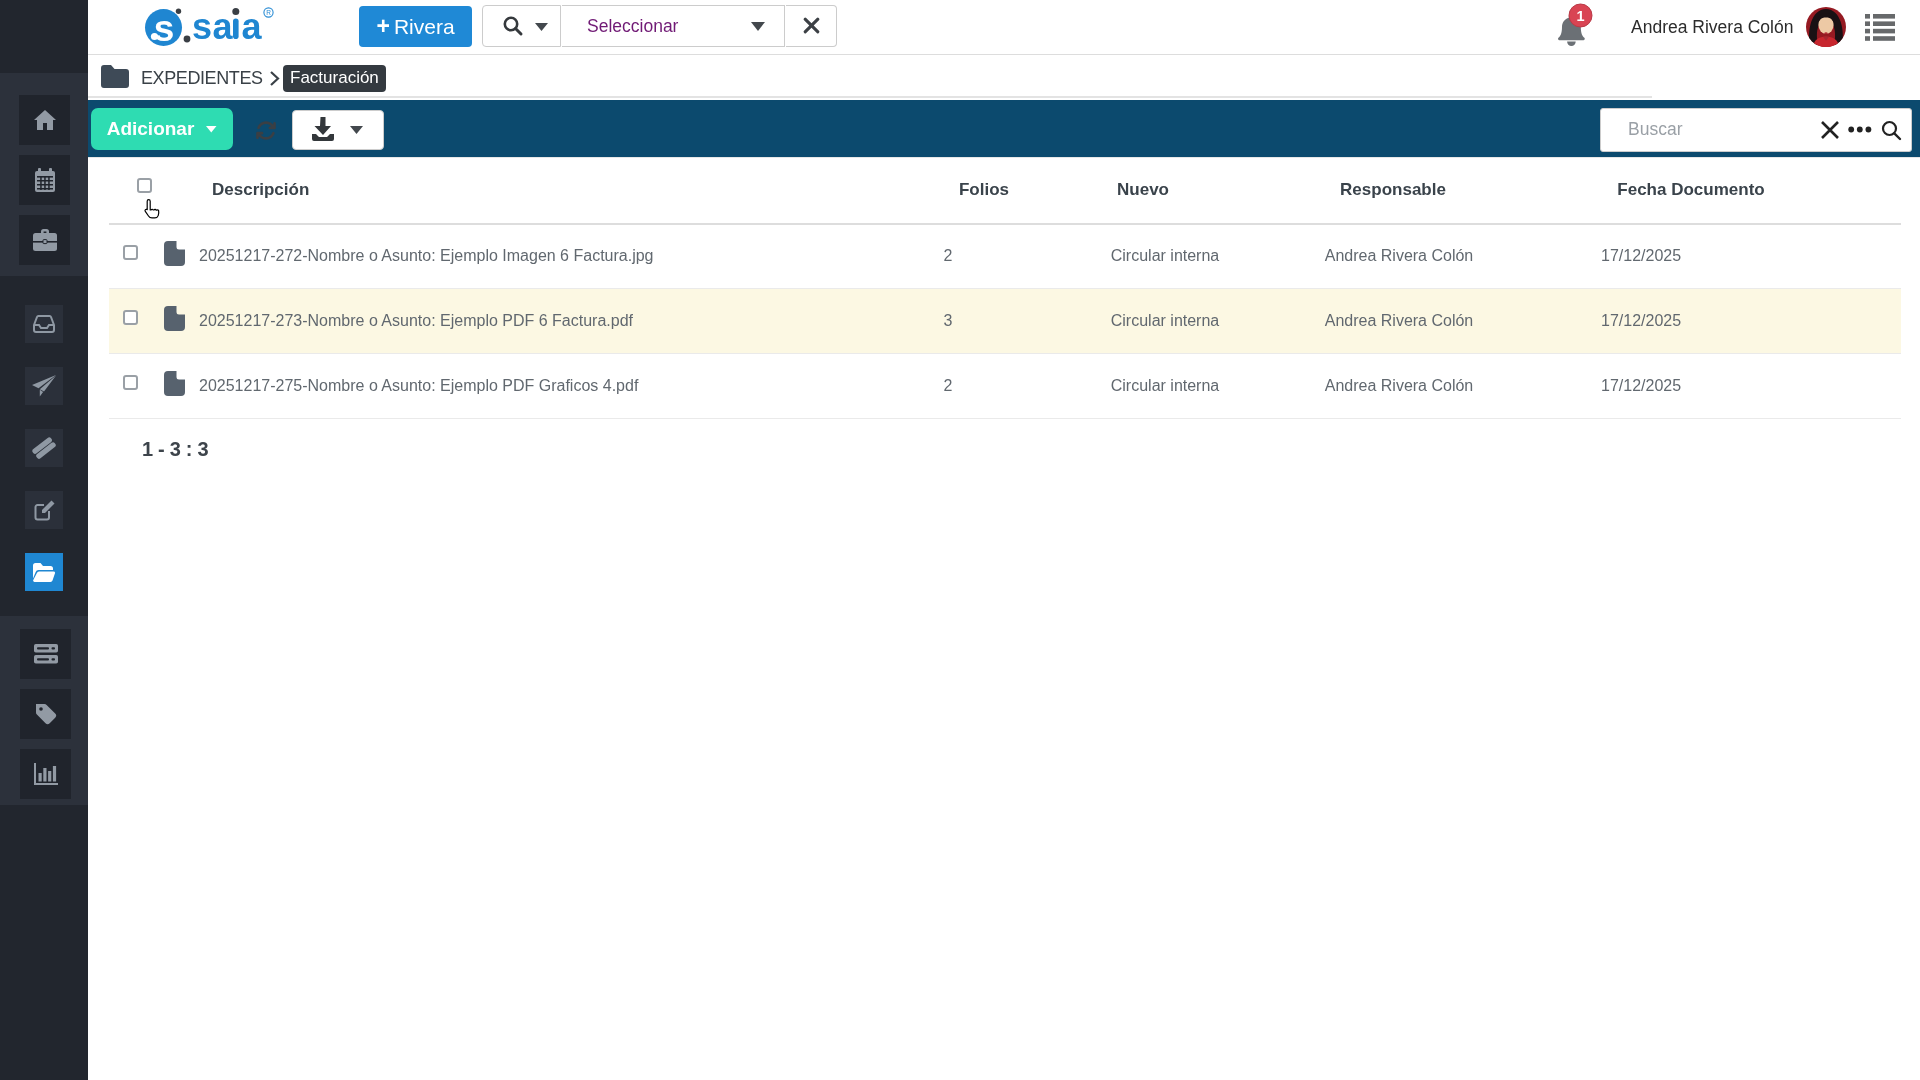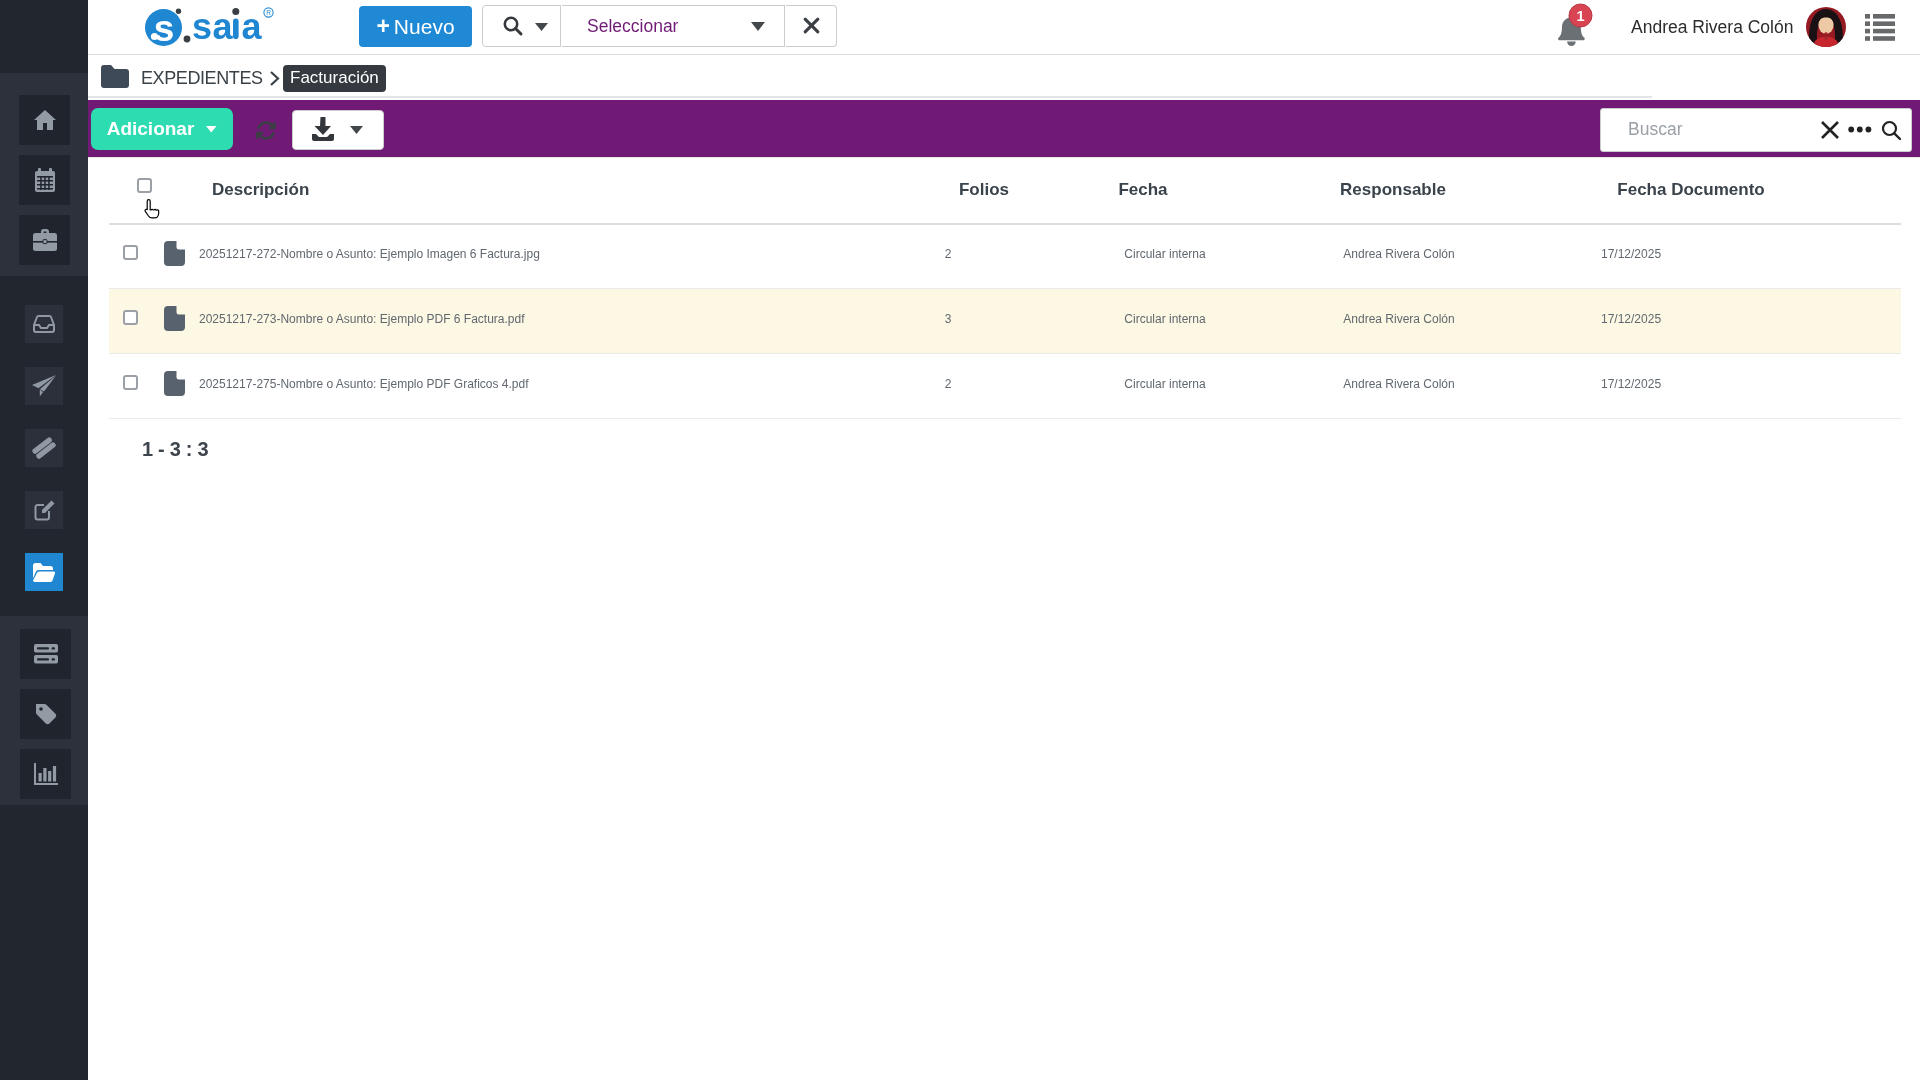--- a/index.html
+++ b/index.html
@@ -13,33 +13,33 @@
   .ibox.dark { background:#20242c; }
   .ibox.light { background:#2b303a; }
   .ibox.active { background:#1f87d2; }
   
   #header { position:absolute; left:88px; top:0; width:1832px; height:55px; background:#fff;
             border-bottom:1px solid #ddd; }
   
   #crumbrow { position:absolute; left:88px; top:56px; width:1564px; height:42px; background:#fff;
             border-bottom:2px solid #e3e3e3; }
   
-  #toolbar { position:absolute; left:88px; top:100px; width:1832px; height:58px; background:#701a75;
+  #toolbar { position:absolute; left:88px; top:100px; width:1832px; height:58px; background:#0c4a6e;
             border-bottom:1px solid #e7e7e7; }
   .btn-nuevo { position:absolute; left:271px; top:6px; width:113px; height:41px; background:#1f89d6;
     border-radius:4px; color:#fff; display:flex; align-items:center; justify-content:center; }
   .grp { position:absolute; background:#fff; border:1px solid #ccc; }
   .btn-adicionar { position:absolute; left:3px; top:8px; width:142px; height:42px; background:#2edcb2;
     border-radius:7px; color:#fff; font-weight:bold; font-size:19px; display:flex; align-items:center;
     justify-content:center; gap:12px; }
   
   #tablezone { position:absolute; left:88px; top:157px; width:1832px; }
   .hcell { position:absolute; font-weight:bold; font-size:17px; color:#3a434b; }
   .row { position:absolute; left:21px; width:1792px; height:64px; }
-  .rcell { position:absolute; font-size:12px; color:#61686f; white-space:nowrap; }
+  .rcell { position:absolute; font-size:16px; color:#61686f; white-space:nowrap; }
   .cb { position:absolute; width:15px; height:15px; border:2px solid #9aa0a6; border-radius:3px; background:#fff; }
 </style>
 </head>
 <body>
 <div id="sidebar">
   <div class="strip" style="top:73px;height:203px;"></div>
   <div class="strip" style="top:616px;height:189px;"></div>
 
   <div class="ibox dark" style="left:19px;top:95px;width:51px;height:50px;">
     <svg width="24" height="22" viewBox="0 0 24 22">
@@ -151,21 +151,21 @@
     <text x="48" y="33" font-family="Liberation Sans, sans-serif" font-size="36" font-weight="bold" fill="#1f86d1" letter-spacing="0.5">sa</text>
     <rect x="89" y="12.5" width="5.6" height="20.5" rx="2.8" fill="#1f86d1"></rect>
     <circle cx="91.8" cy="5.5" r="3.5" fill="#3a3f45"></circle>
     <text x="97.5" y="33" font-family="Liberation Sans, sans-serif" font-size="36" font-weight="bold" fill="#1f86d1">a</text>
     <circle cx="124.5" cy="6.5" r="4.6" fill="none" stroke="#2a8cd4" stroke-width="1.1"></circle>
     <text x="124.5" y="9" font-family="Liberation Sans, sans-serif" font-size="6.5" fill="#2a8cd4" text-anchor="middle">R</text>
   </svg>
 
   <div class="btn-nuevo">
       <span style="font-weight:bold;font-size:23px;margin-right:4px;">+</span>
-      <span style="font-size:21px;">Nuevo</span>
+      <span style="font-size:21px;">Rivera</span>
     </div>
 
   <div class="grp" style="left:394px;top:5px;width:79px;height:42px;border-radius:4px 0 0 4px;"></div>
   <div class="grp" style="left:474px;top:5px;width:223px;height:42px;border-left:none;"></div>
   <div class="grp" style="left:698px;top:5px;width:51px;height:42px;border-left:none;border-radius:0 4px 4px 0;"></div>
   <svg class="abs" style="left:414px;top:15px;" width="22" height="22" viewBox="0 0 22 22">
       <circle cx="9" cy="9" r="6.2" fill="none" stroke="#35393d" stroke-width="2.6"></circle>
       <line x1="13.5" y1="13.5" x2="19" y2="19" stroke="#35393d" stroke-width="3" stroke-linecap="round"></line>
     </svg>
   <svg class="abs" style="left:447px;top:23px;" width="14" height="9">
@@ -264,21 +264,21 @@
     </svg>
 </div>
 <div id="tablezone">
   <div class="abs" style="left:21px;top:0;width:1792px;height:66px;">
     <div class="cb" style="left:28px;top:21px;"></div>
     <svg class="abs" style="left:33px;top:42px;" width="19" height="25" viewBox="0 0 19 25">
         <path fill="#fff" stroke="#000" stroke-width="1.2" stroke-linejoin="round" d="M5.2 2.2 a1.5 1.5 0 0 1 3 0 V11 h0.9 c0.3 -1 1.8 -1 2.1 0 h0.9 c0.4 -0.9 1.6 -0.8 1.9 0.2 h0.8 c0.5 -0.7 1.6 -0.5 1.8 0.5 0.3 1.6 0.2 3.3 -0.4 4.9 -0.5 1.4 -1.5 2.3 -3.4 2.3 h-2.8 c-1.5 0 -2.7 -0.6 -3.5 -1.9 L3.3 12.4 c-0.9 -1.3 0.6 -2.7 1.8 -1.8 l0.1 0.1 Z"></path>
       </svg>
     <div class="hcell" style="left:103px;top:23px;">Descripción</div>
     <div class="hcell" style="left:875px;top:23px;transform:translateX(-50%);">Folios</div>
-    <div class="hcell" style="left:1034px;top:23px;transform:translateX(-50%);">Fecha</div>
+    <div class="hcell" style="left:1034px;top:23px;transform:translateX(-50%);">Nuevo</div>
     <div class="hcell" style="left:1284px;top:23px;transform:translateX(-50%);">Responsable</div>
     <div class="hcell" style="left:1582px;top:23px;transform:translateX(-50%);">Fecha Documento</div>
   </div>
   <div class="abs" style="left:21px;top:66px;width:1792px;height:2px;background:#ddd;"></div>
   <div class="abs" style="left:21px;top:131px;width:1792px;height:1px;background:#eaeaea;"></div>
   <div class="abs" style="left:21px;top:196px;width:1792px;height:1px;background:#eaeaea;"></div>
   <div class="abs" style="left:21px;top:261px;width:1792px;height:1px;background:#eaeaea;"></div>
   <div class="row" style="top:67px;">
     <div class="cb" style="left:14px;top:21px;"></div>
     <svg class="abs" style="left:55px;top:17px;" width="21" height="25" viewBox="0 0 21 25">

